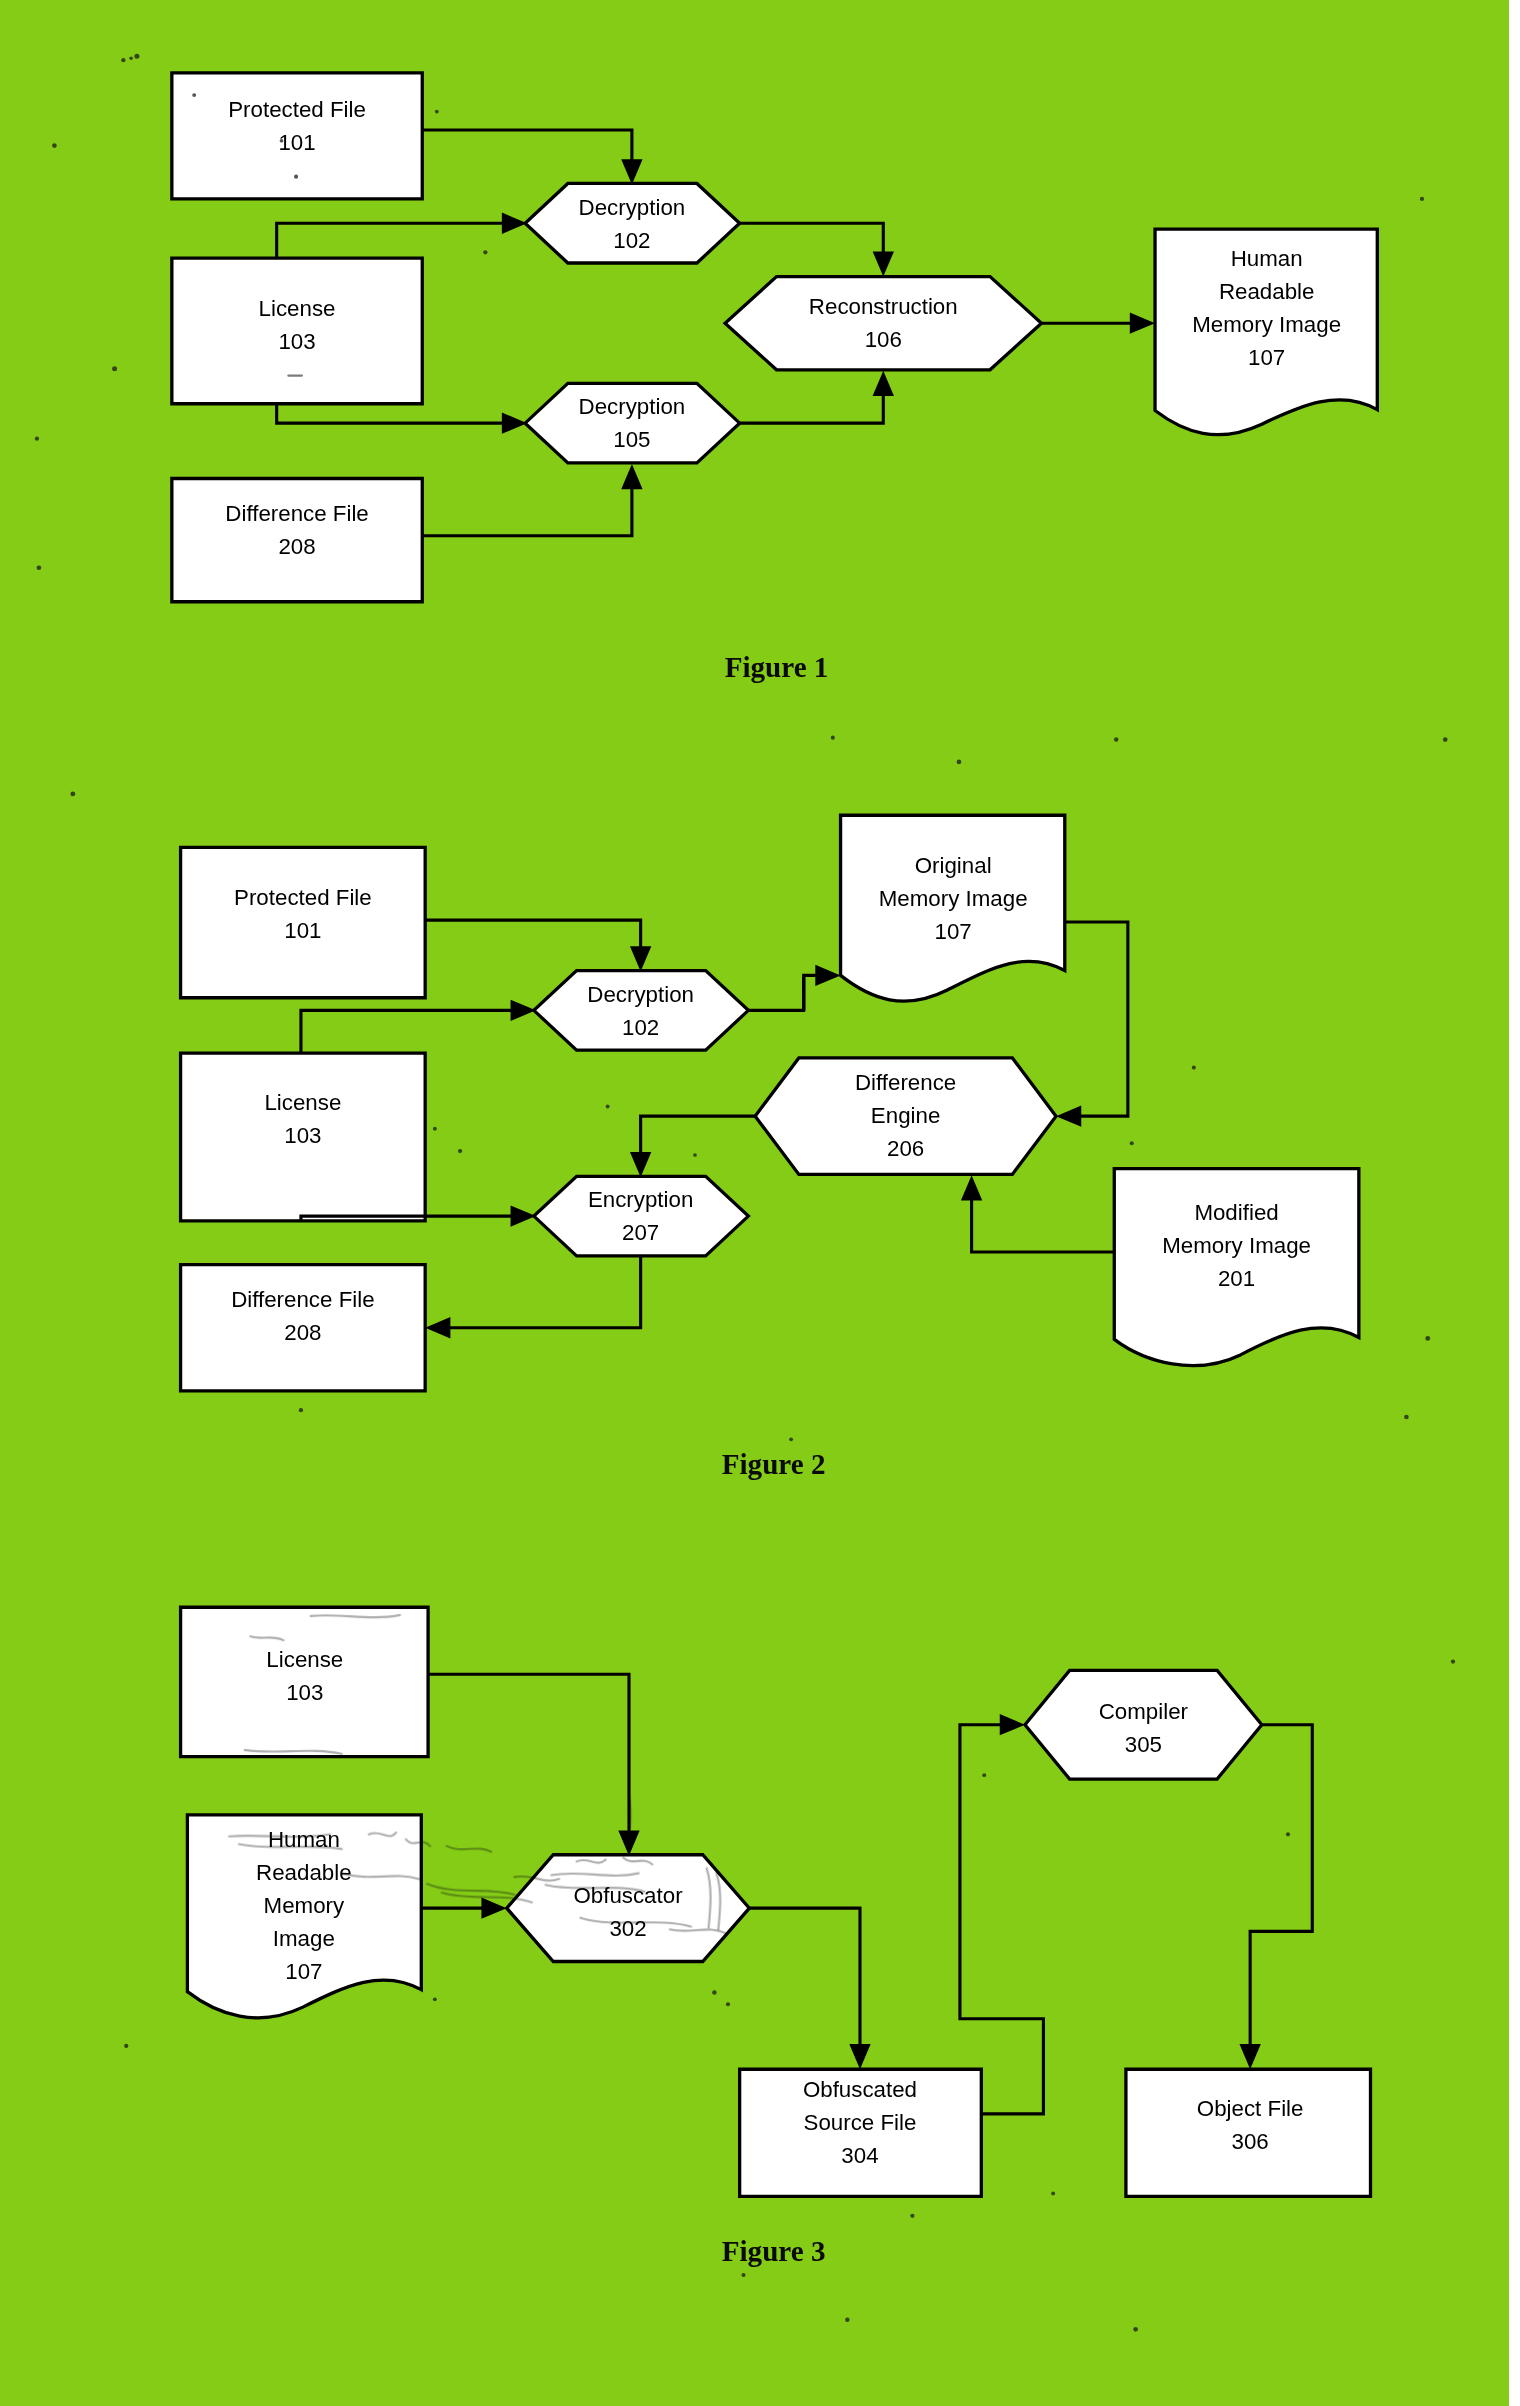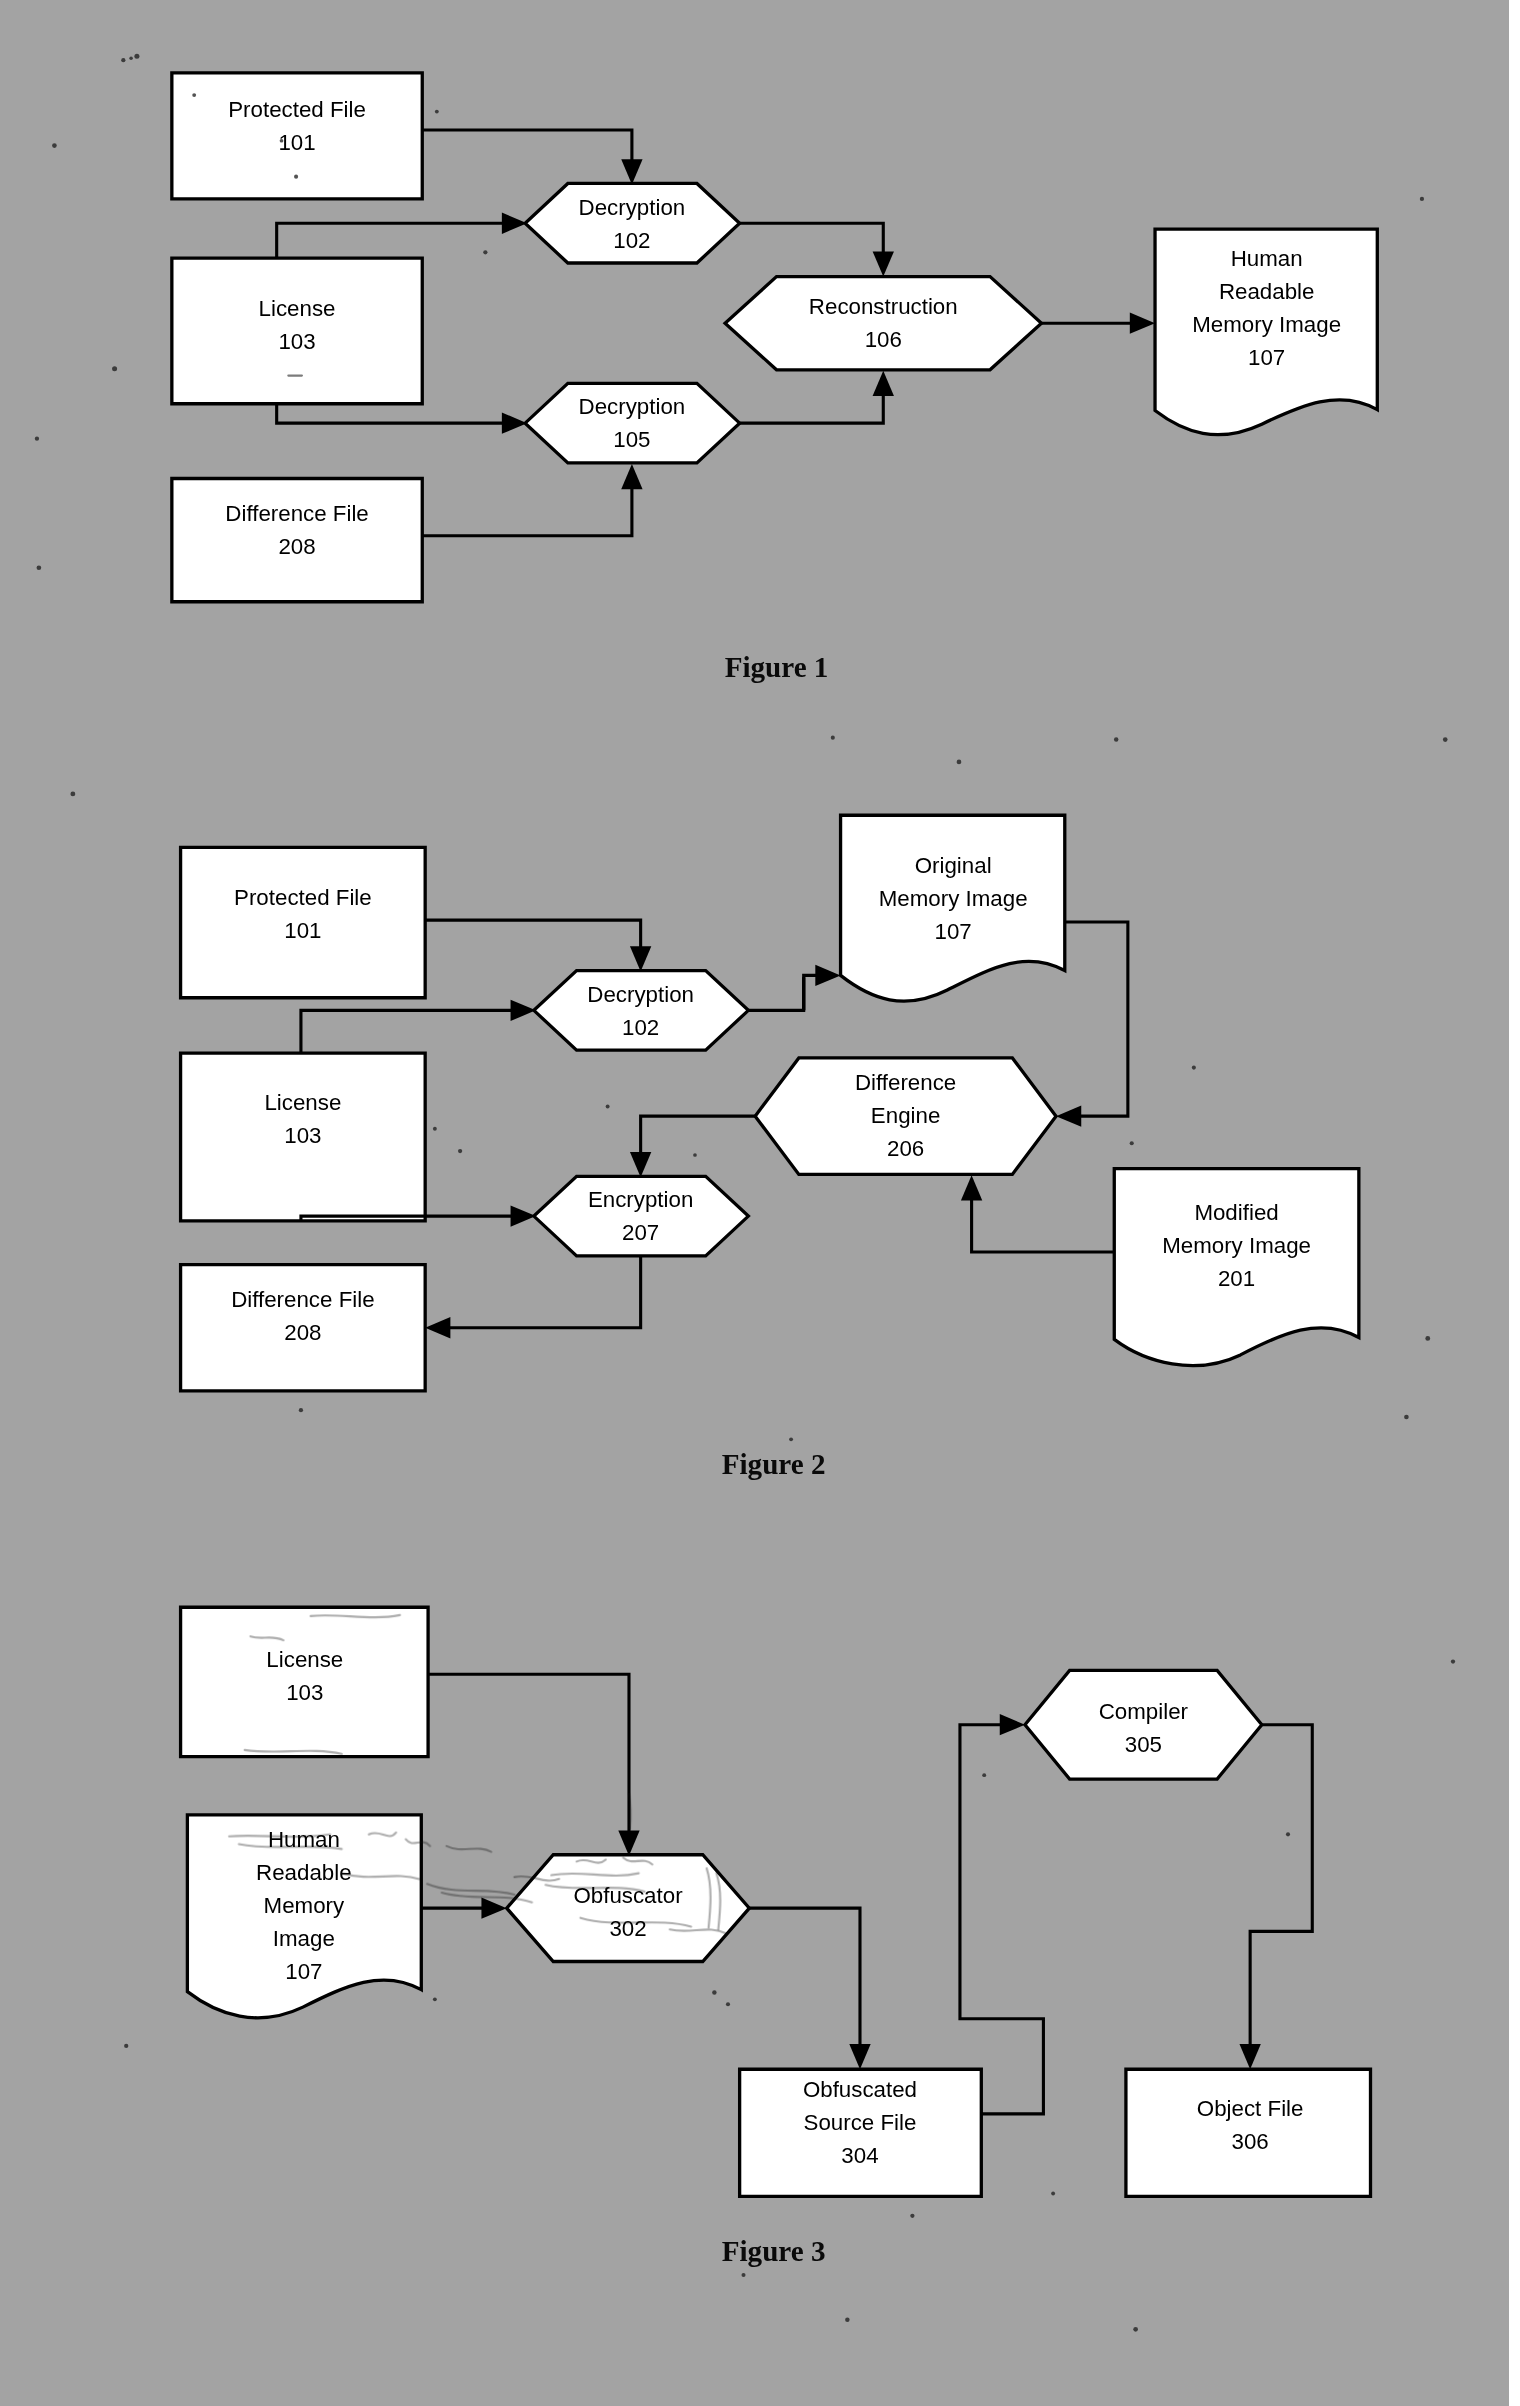--- a/index.html
+++ b/index.html
@@ -13,21 +13,21 @@
     height: 2407px;
     font-family: "Liberation Sans", sans-serif;
     color: #000;
     position: relative;
     overflow: hidden;
   }
   #sheet {
     position: relative;
     width: 1509px;
     height: 2407px;
-    background: #a3a3a3;
+    background: #84cc16;
   }
   svg.figure-canvas {
     position: absolute;
     left: 0;
     top: 0;
     width: 1521px;
     height: 2407px;
   }
   .node-label {
     font-family: "Liberation Sans", sans-serif;

